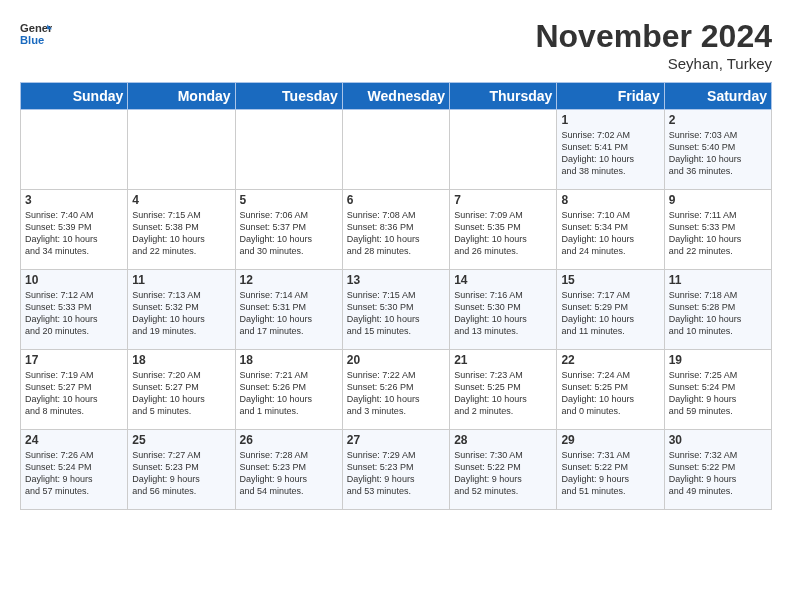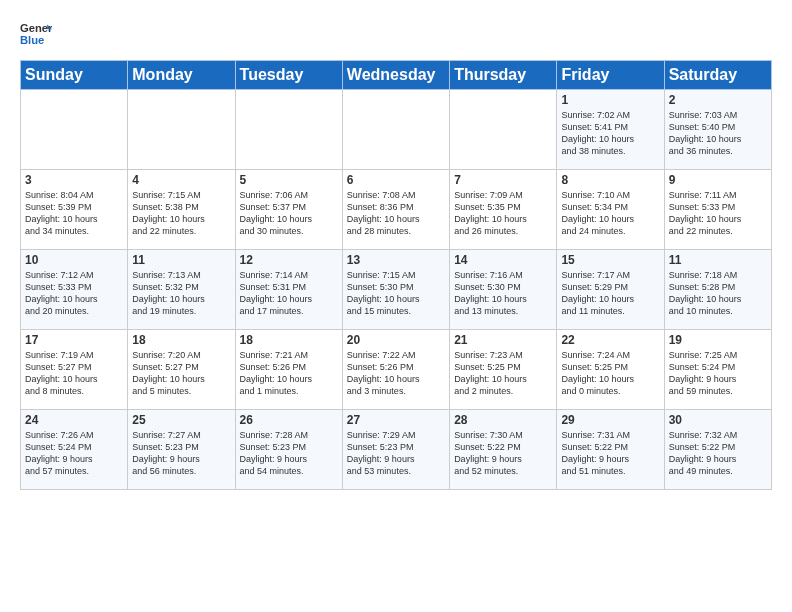--- a/index.html
+++ b/index.html
@@ -42,24 +42,24 @@
       color: #333;
     }
     table {
       width: 100%;
       border-collapse: collapse;
       table-layout: fixed;
     }
     thead tr th {
       background: #1a6abf;
       color: #fff;
-      font-size: 16px;
+      font-size: 14px;
       font-weight: bold;
       padding: 5px 4px;
-      text-align: left;
+      text-align: right;
       border: 1px solid #aac4e8;
     }
     tbody tr td {
       border: 1px solid #ccc;
       vertical-align: top;
       padding: 3px 4px;
       font-size: 9.5px;
       color: #333;
       height: 80px;
       background: #fff;
@@ -88,20 +88,22 @@
 <div class="page">
   <div class="header">
     <div class="logo">
       <svg class="logo-icon" viewBox="0 0 40 40">
         <text x="0" y="18" font-size="14" font-weight="bold" fill="#333">General</text>
         <text x="0" y="32" font-size="14" font-weight="bold" fill="#1a6abf">Blue</text>
         <polygon points="34,8 40,14 34,14" fill="#1a6abf"></polygon>
       </svg>
     </div>
     <div class="title-block">
+      <div class="month-title">November 2024</div>
+      <div class="subtitle">Seyhan, Turkey</div>
     </div>
   </div>
 
   <table>
     <thead>
       <tr>
       <th>Sunday</th>
           <th>Monday</th>
           <th>Tuesday</th>
           <th>Wednesday</th>
@@ -128,21 +130,21 @@
             <span class="day-num">2</span>
             <div class="cell-text">Sunrise: 7:03 AM</div>
             <div class="cell-text">Sunset: 5:40 PM</div>
             <div class="cell-text">Daylight: 10 hours</div>
             <div class="cell-text">and 36 minutes.</div>
           </td>
         </tr>
         <tr>
           <td>
             <span class="day-num">3</span>
-            <div class="cell-text">Sunrise: 8:04 AM</div>
+            <div class="cell-text">Sunrise: 7:40 AM</div>
             <div class="cell-text">Sunset: 5:39 PM</div>
             <div class="cell-text">Daylight: 10 hours</div>
             <div class="cell-text">and 34 minutes.</div>
           </td>
           <td>
             <span class="day-num">4</span>
             <div class="cell-text">Sunrise: 7:15 AM</div>
             <div class="cell-text">Sunset: 5:38 PM</div>
             <div class="cell-text">Daylight: 10 hours</div>
             <div class="cell-text">and 22 minutes.</div>

